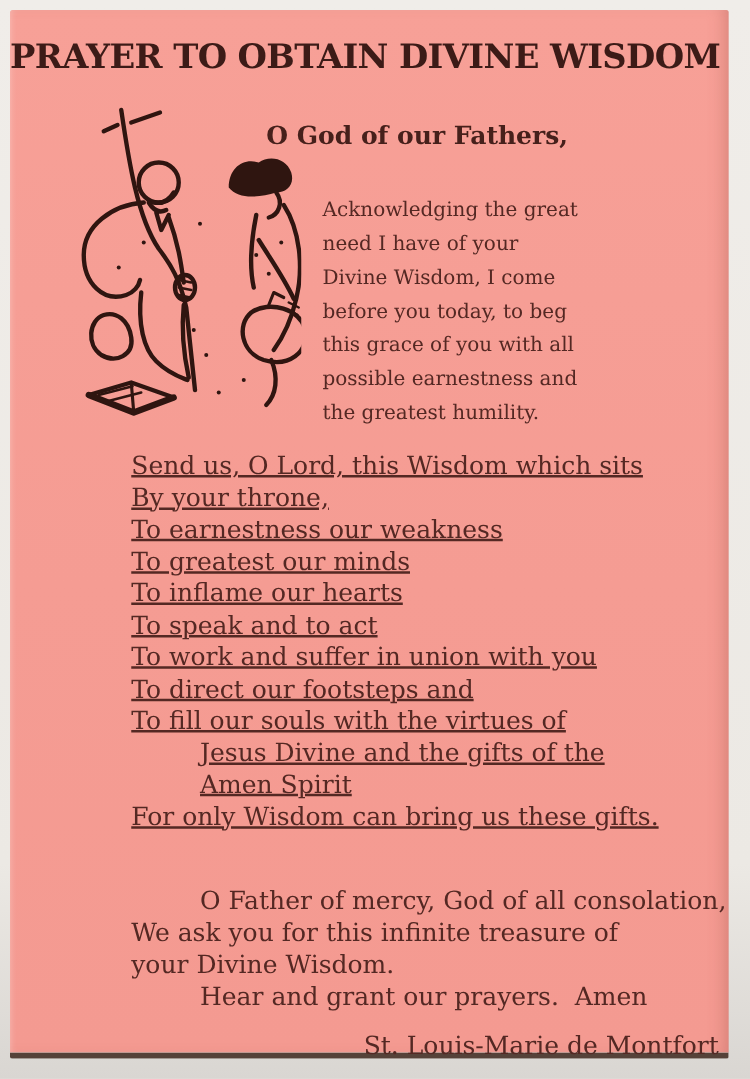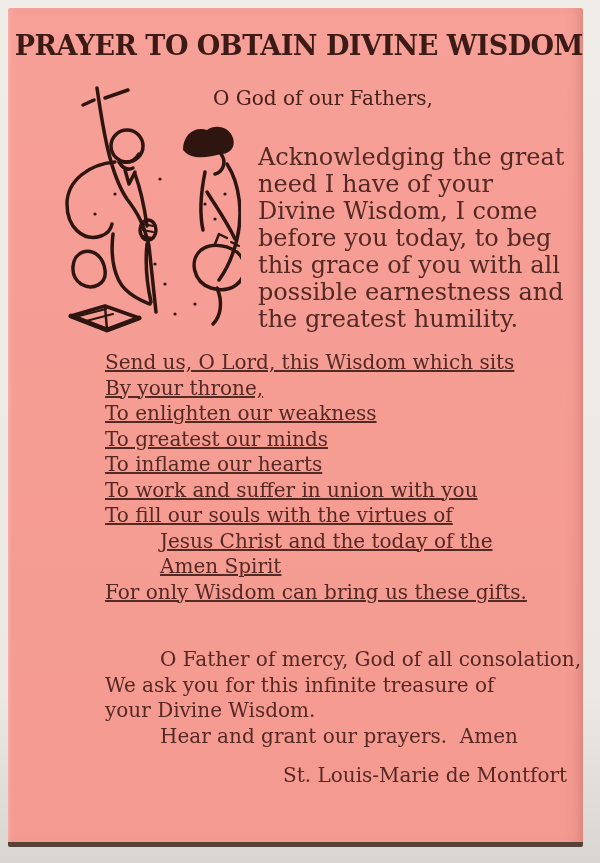--- a/index.html
+++ b/index.html
@@ -22,39 +22,39 @@
     width: 575px;
     height: 834px;
     background: linear-gradient(180deg, #f7a097 0%, #f59c93 55%, #f49a91 100%);
     border-bottom: 5px solid #564239;
     border-radius: 2px;
     box-shadow: inset -10px 0 14px -8px rgba(150, 70, 60, 0.35),
                 inset 3px 0 6px -3px rgba(255, 255, 255, 0.35);
   }
   .title {
     margin: 21px 0 0 0;
-    text-align: right;
+    text-align: left;
     white-space: nowrap;
     font-size: 27px;
     line-height: 34px;
     font-weight: bold;
     letter-spacing: -0.5px;
     color: #3c1b17;
   }
   .opening {
-    margin: 22px 0 0 205px;
+    margin: 32px 0 0 205px;
     font-size: 20px;
     line-height: 26px;
-    font-weight: normal;
+    font-weight: bold;
     color: #46201b;
     white-space: pre-wrap;
   }
   .intro {
     margin: 33px 0 0 250px;
-    font-size: 24px;
+    font-size: 16px;
     line-height: 27px;
     color: #542823;
     white-space: pre-line;
   }
   .petitions {
     margin: 17px 0 0 97px;
     font-size: 20px;
     line-height: 25.5px;
     color: #542823;
     text-decoration: underline;
@@ -66,20 +66,21 @@
     color: #542823;
   }
   .line { white-space: pre-wrap; }
   .indent-1 { padding-left: 55px; }
   .attribution {
     margin: 13px 0 0 275px;
     font-size: 20px;
     line-height: 26px;
     color: #542823;
     white-space: pre-wrap;
+    text-align: center;
   }
   .illustration {
     position: absolute;
     left: 47px;
     top: 76px;
     width: 186px;
     height: 252px;
   }
   .illustration svg { display: block; width: 100%; height: 100%; }
 </style>
@@ -144,26 +145,28 @@
 need I have of your
 Divine Wisdom, I come
 before you today, to beg
 this grace of you with all
 possible earnestness and
 the greatest humility.</div>
 
     <div class="petitions">
       <div class="line">Send us, O Lord, this Wisdom which sits</div>
       <div class="line">By your throne,</div>
-      <div class="line">To enlighten our weakness</div>
+      <div class="line">To earnestness our weakness</div>
       <div class="line">To greatest our minds</div>
       <div class="line">To inflame our hearts</div>
+      <div class="line">To speak and to act</div>
       <div class="line">To work and suffer in union with you</div>
+      <div class="line">To direct our footsteps and</div>
       <div class="line">To fill our souls with the virtues of</div>
-      <div class="line indent-1">Jesus Christ and the today of the</div>
+      <div class="line indent-1">Jesus Divine and the gifts of the</div>
       <div class="line indent-1">Amen Spirit</div>
       <div class="line">For only Wisdom can bring us these gifts.</div>
     </div>
 
     <div class="closing">
       <div class="line indent-1">O Father of mercy, God of all consolation,</div>
       <div class="line">We ask you for this infinite treasure of</div>
       <div class="line">your Divine Wisdom.</div>
       <div class="line indent-1">Hear and grant our prayers.  Amen</div>
     </div>

